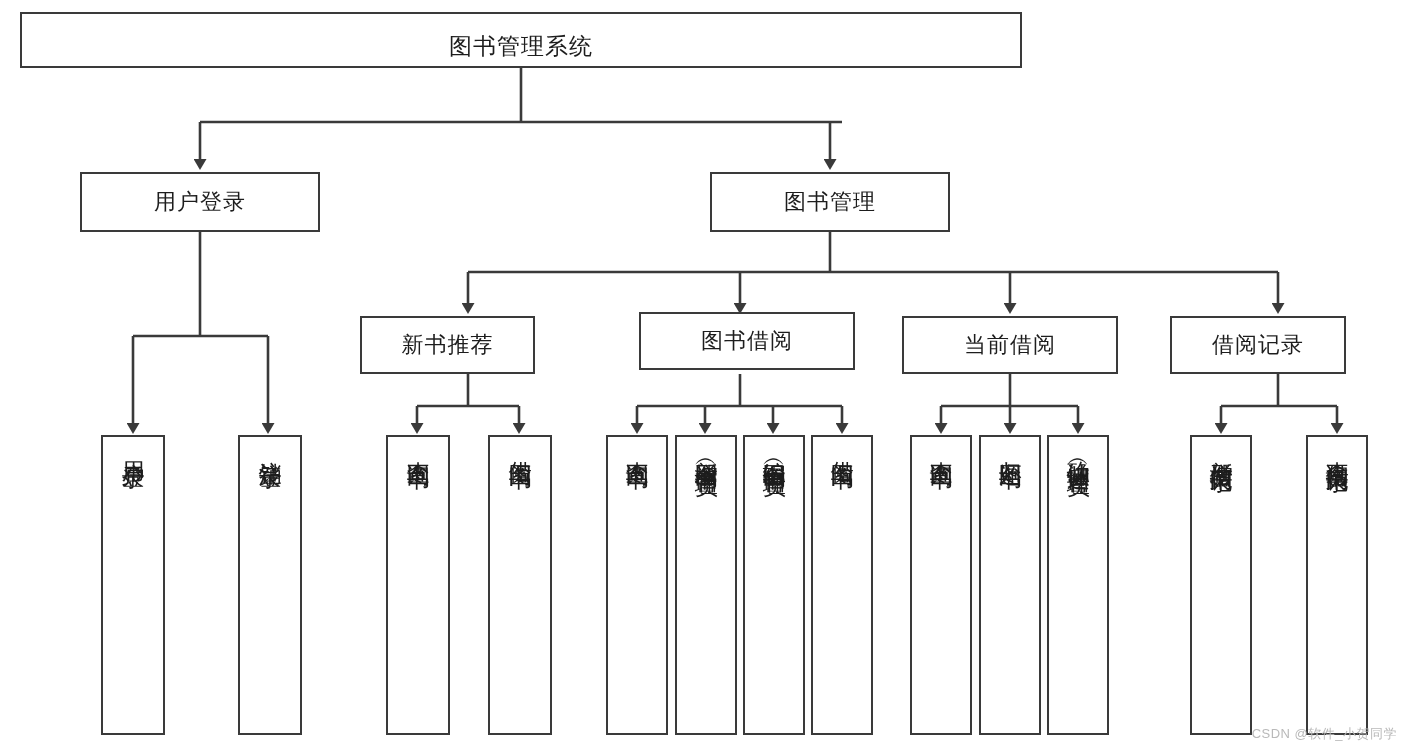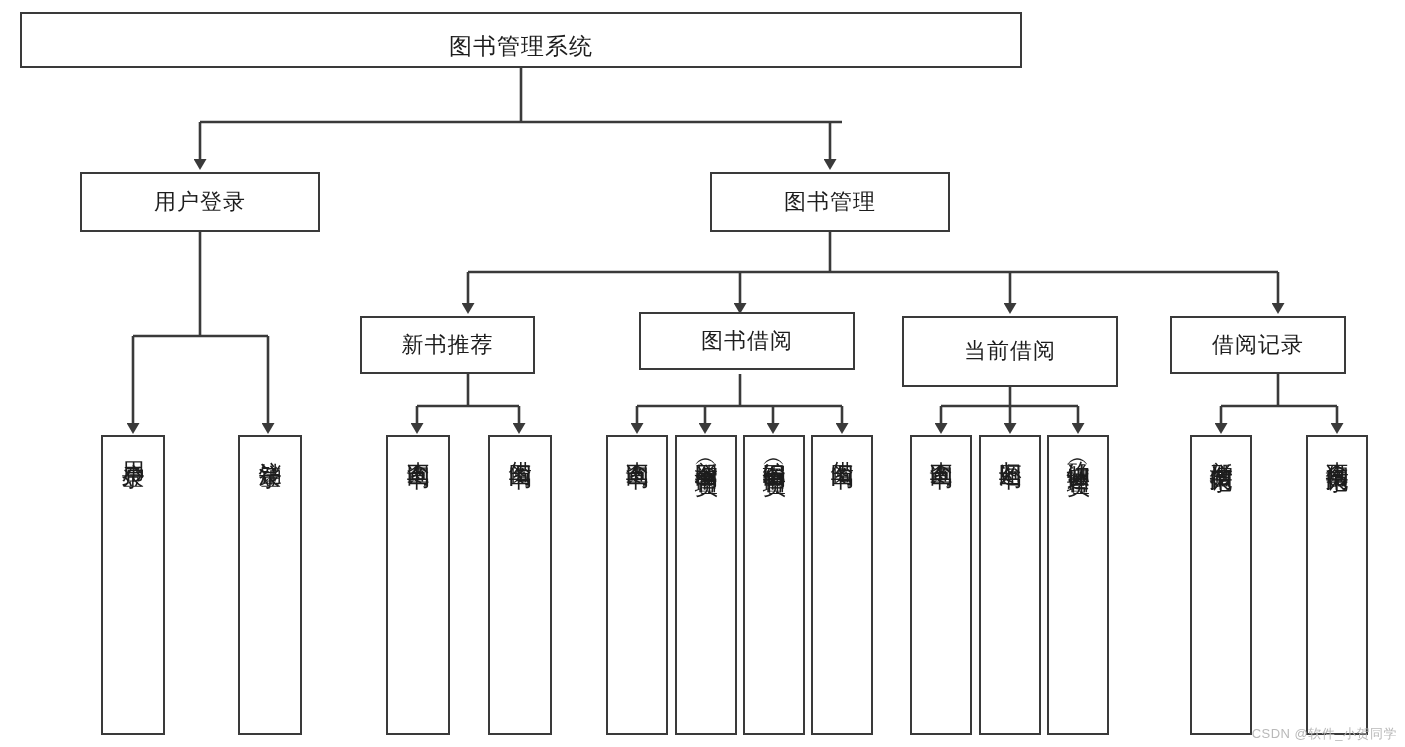--- a/index.html
+++ b/index.html
@@ -132,21 +132,21 @@
   <div class="node" style="left:710px; top:172px; width:240px; height:60px;">
     <span class="label">图书管理</span>
   </div>
 
   <div class="node" style="left:360px; top:316px; width:175px; height:58px;">
     <span class="label">新书推荐</span>
   </div>
   <div class="node" style="left:632px; top:312px; width:216px; height:58px;margin-left:7px;">
     <span class="label">图书借阅</span>
   </div>
-  <div class="node" style="left:902px; top:316px; width:216px; height:71px;">
+  <div class="node" style="left:902px; top:316px; width:216px; height:58px;">
     <span class="label">当前借阅</span>
   </div>
   <div class="node" style="left:1170px; top:316px; width:176px; height:58px;">
     <span class="label">借阅记录</span>
   </div>
 
   <div class="node vertical" style="left:101px; top:435px; width:64px; height:300px;">
     <span class="label">用户登录</span>
   </div>
   <div class="node vertical" style="left:238px; top:435px; width:64px; height:300px;">

